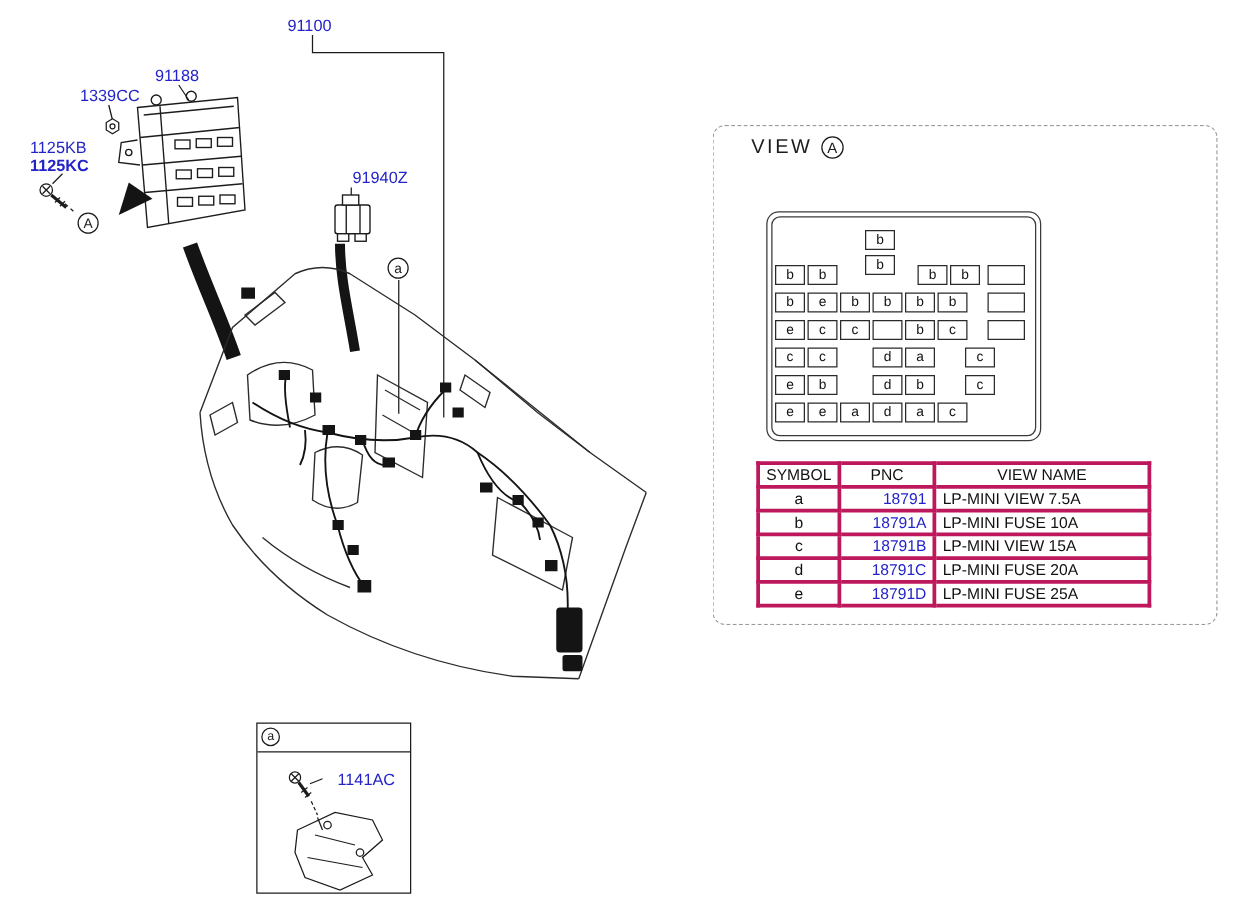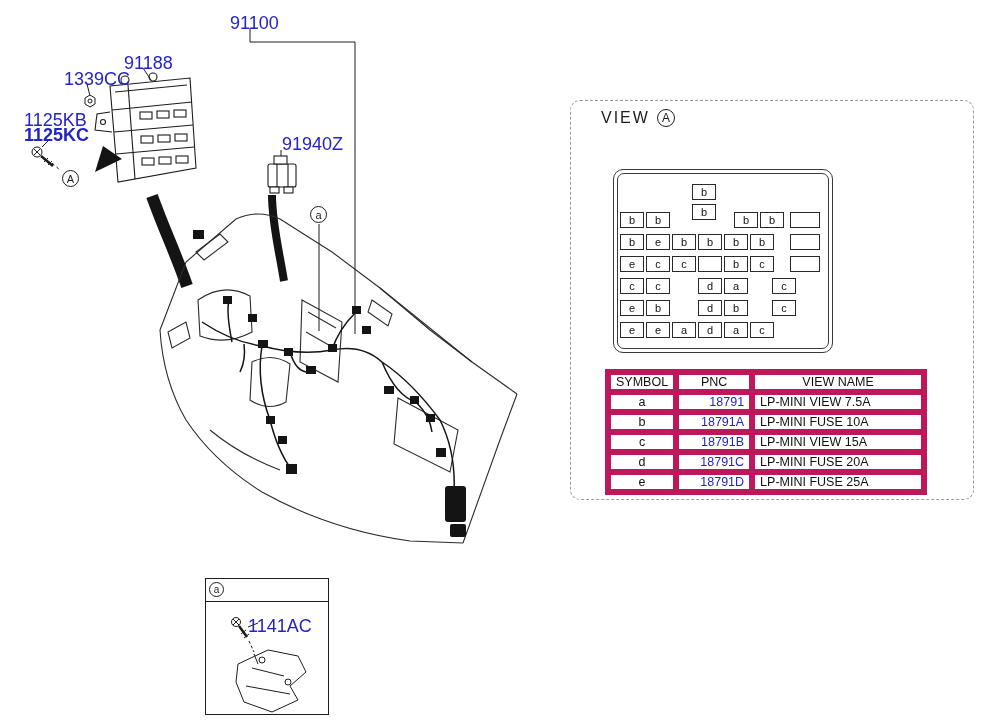--- a/index.html
+++ b/index.html
@@ -2,54 +2,54 @@
 <html><head>
 <meta charset="utf-8">
 <title>Main Wiring Parts Diagram</title>
 <style>
   * { margin:0; padding:0; box-sizing:border-box; }
   html,body { background:#ffffff; }
   body { font-family:"Liberation Sans", sans-serif; }
   .canvas { position:relative; width:1004px; height:727px; background:#fff; overflow:hidden; }
   .art { position:absolute; left:0; top:0; z-index:1; }
 
-  .plabel { position:absolute; font-size:18px; color:#2323c8; white-space:nowrap; z-index:3; cursor:pointer; }
+  .plabel { position:absolute; font-size:13px; color:#2323c8; white-space:nowrap; z-index:3; cursor:pointer; }
   .callout { position:absolute; width:17px; height:17px; border:1px solid #1c1c1c; border-radius:50%;
              background:#fff; display:flex; align-items:center; justify-content:center;
              font-size:11px; color:#1c1c1c; z-index:3; }
 
   
   .view-box { position:absolute; left:570px; top:100px; width:404px; height:400px;
               border:1px dashed #9a9a9a; border-radius:10px; z-index:2; }
   .view-title-row { position:absolute; left:30px; top:8px; display:flex; align-items:flex-start; gap:7px; }
   .view-title { font-size:16px; letter-spacing:2px; color:#1c1c1c; }
   .view-callout { position:static; width:18px; height:18px; font-size:12px; }
 
   .fusebox { position:absolute; left:42px; top:68px; width:220px; height:184px;
              border:1.5px solid #3a3a3a; border-radius:10px; background:#fff; }
   .fusebox-inner { position:absolute; inset:3px; border:1px solid #3a3a3a; border-radius:7px; }
   .fuse-cell { position:absolute; border:1px solid #2a2a2a; background:#fff; font-size:11px;
                line-height:14px; text-align:center; color:#111; }
 
   .parts-table { position:absolute; left:34px; top:268px; border-collapse:collapse;
                  font-size:12.5px; color:#111; background:#fff; }
-  .parts-table th, .parts-table td { border:6px solid #be185d; height:19px; padding:0 5px; font-weight:normal; }
+  .parts-table th, .parts-table td { border:3px solid #be185d; height:19px; padding:0 5px; font-weight:normal; }
   .parts-table th.h-sym { width:64px; text-align:center; }
   .parts-table th.h-pnc { width:76px; text-align:center; }
   .parts-table th.h-name { width:172px; text-align:center; }
   .parts-table td.sym { text-align:center; }
   .parts-table td.pnc { text-align:right; color:#2323c8; cursor:pointer; }
   .parts-table td.pname { text-align:left; }
 
   
   .inset-box { position:absolute; left:205px; top:578px; width:124px; height:137px;
                border:1px solid #1c1c1c; background:transparent; z-index:2; }
   .inset-sep { position:absolute; left:0; right:0; top:22px; border-top:1px solid #1c1c1c; }
   .inset-box .callout { left:3px; top:3px; width:15px; height:15px; font-size:10px; }
-  .inset-box .plabel { left:42px; top:37px; }
+  .inset-box .plabel { left:64px; top:37px; }
 </style>
 </head>
 <body>
 
 <div class="canvas">
 
   <svg class="art" width="1004" height="727" viewBox="0 0 1004 727" xmlns="http://www.w3.org/2000/svg">
     <g stroke="#1c1c1c" stroke-width="1" fill="none">
       <path d="M250,28 L250,42 L355,42 L355,334"></path>
       <path d="M143,68 L151,80"></path>

